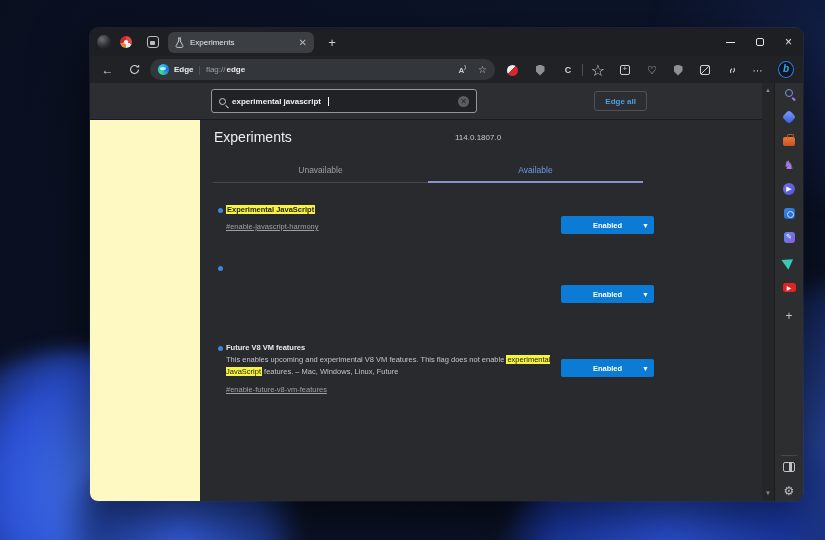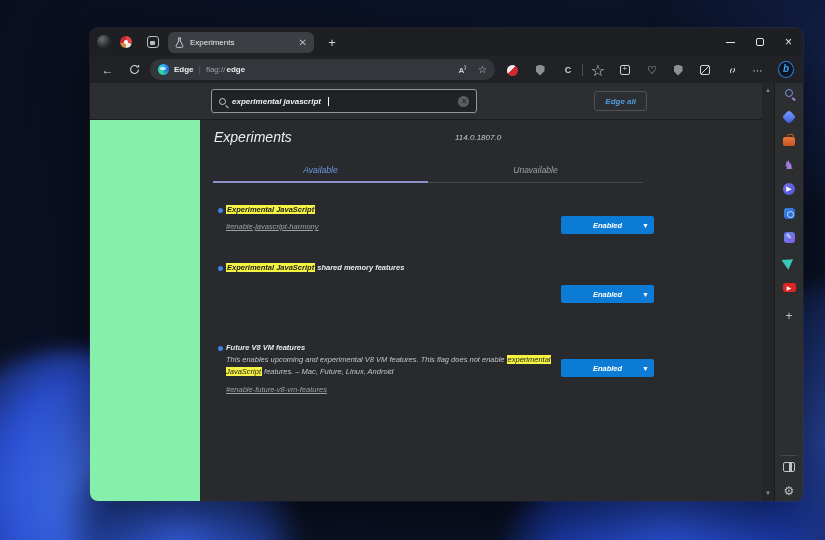--- a/index.html
+++ b/index.html
@@ -78,21 +78,21 @@
   .heart { font-size:11px; }
   .capture { width:10px; height:10px; border:1.1px solid #cfd3d7; border-radius:2px;
     background:linear-gradient(135deg,transparent 46%,#cfd3d7 46%,#cfd3d7 56%,transparent 56%); }
   .dots { font-size:10px; letter-spacing:1px; }
   .bing { width:17px; height:17px; border-radius:50%; border:1.5px solid #2a7de8; background:#0e1320;
     display:flex; align-items:center; justify-content:center; }
   .bing span { font-size:10px; font-weight:bold; color:#35a4f0; font-style:italic; line-height:1; }
 
   
   .winbody { position:absolute; left:0; top:55px; right:0; bottom:0; display:flex; }
-  .page { position:relative; flex:1; background:#86efac;font-style:italic; }
+  .page { position:relative; flex:1; background:#fef9c3; }
   .page-header { position:absolute; left:0; top:0; right:0; height:37px; background:#2c2e31;
     border-bottom:1px solid #1a1b1d; }
   .searchbox { position:absolute; left:121px; top:6px; width:266px; height:24px; background:#202225;
     border:1.5px solid #94989d; border-radius:3px; display:flex; align-items:center; padding:0 7px; gap:6px; }
   .mag { width:7px; height:7px; border:1.4px solid #c8cace; border-radius:50%; position:relative; flex:none; }
   .mag::after { content:""; position:absolute; left:6px; top:6px; width:4px; height:1.4px;
     background:#c8cace; transform:rotate(45deg); transform-origin:0 0; }
   .searchtext { font-size:8px; font-weight:bold; color:#f1f2f3; white-space:nowrap; }
   .caret { display:inline-block; width:1px; height:9px; background:#fff; margin-left:1px; vertical-align:-1px; }
   .clear { margin-left:auto; width:11px; height:11px; border-radius:50%; background:#5a5e63;
@@ -251,47 +251,46 @@
           <span class="clear">✕</span>
         </div>
         <div class="resetall">Edge all</div>
       </div>
 
       <div class="content">
         <div class="page-title">Experiments</div>
         <div class="version">114.0.1807.0</div>
 
         <div class="tabsrow">
+          <div class="ptab inactive">Unavailable</div>
           <div class="ptab active">Available</div>
-          <div class="ptab inactive">Unavailable</div>
         </div>
 
         <span class="bullet" style="top:88px"></span>
         <div class="flagtext" style="top:84px">
           <div class="ftitle"><span class="hl">Experimental JavaScript</span></div>
           <a class="flink">#enable-javascript-harmony</a>
         </div>
         <div class="fselect" style="top:96px">
           <span>Enabled</span>
           <span class="chev">▼</span>
         </div>
 
         <span class="bullet" style="top:146px"></span>
         <div class="flagtext" style="top:142px">
-          <div class="ftitle"><span class="hl">Experimental JavaScript</span><span> shared memory features</span></div>
         </div>
         <div class="fselect" style="top:165px">
           <span>Enabled</span>
           <span class="chev">▼</span>
         </div>
 
         <span class="bullet" style="top:226px"></span>
         <div class="flagtext" style="top:222px">
           <div class="ftitle"><span>Future V8 VM features</span></div>
-          <div class="fdesc"><span>This enables upcoming and experimental V8 VM features. This flag does not enable </span><span class="hl">experimental JavaScript</span><span> features. – Mac, Future, Linux, Android</span></div>
+          <div class="fdesc"><span>This enables upcoming and experimental V8 VM features. This flag does not enable </span><span class="hl">experimental JavaScript</span><span> features. – Mac, Windows, Linux, Future</span></div>
           <a class="flink">#enable-future-v8-vm-features</a>
         </div>
         <div class="fselect" style="top:239px">
           <span>Enabled</span>
           <span class="chev">▼</span>
         </div>
       </div>
 
       <div class="scrollbar">
         <div class="scr" style="top:4px">▲</div>

